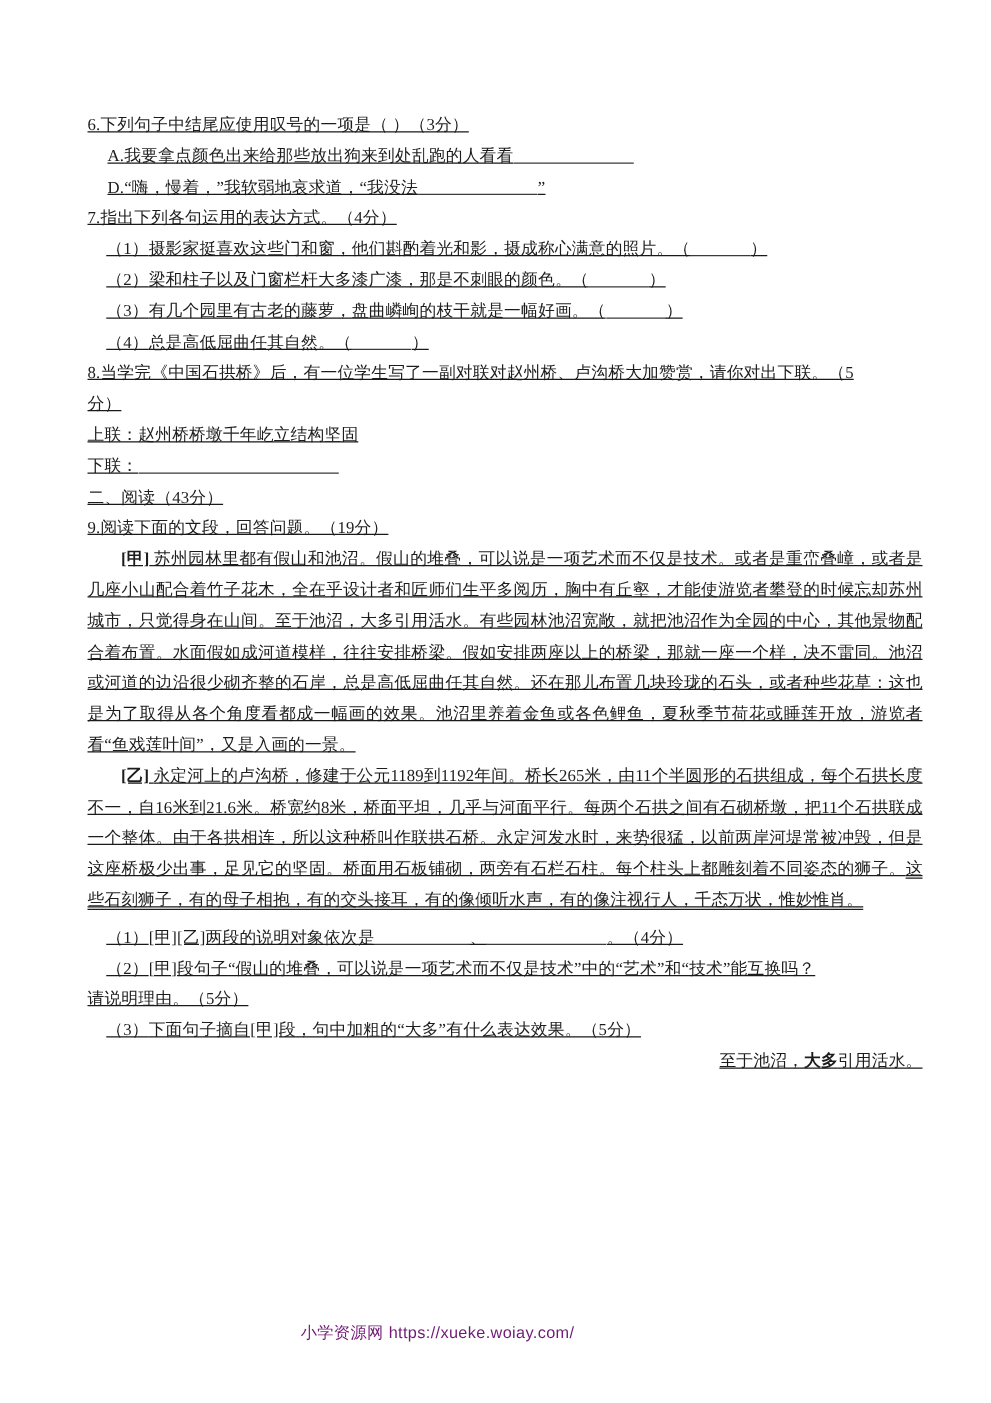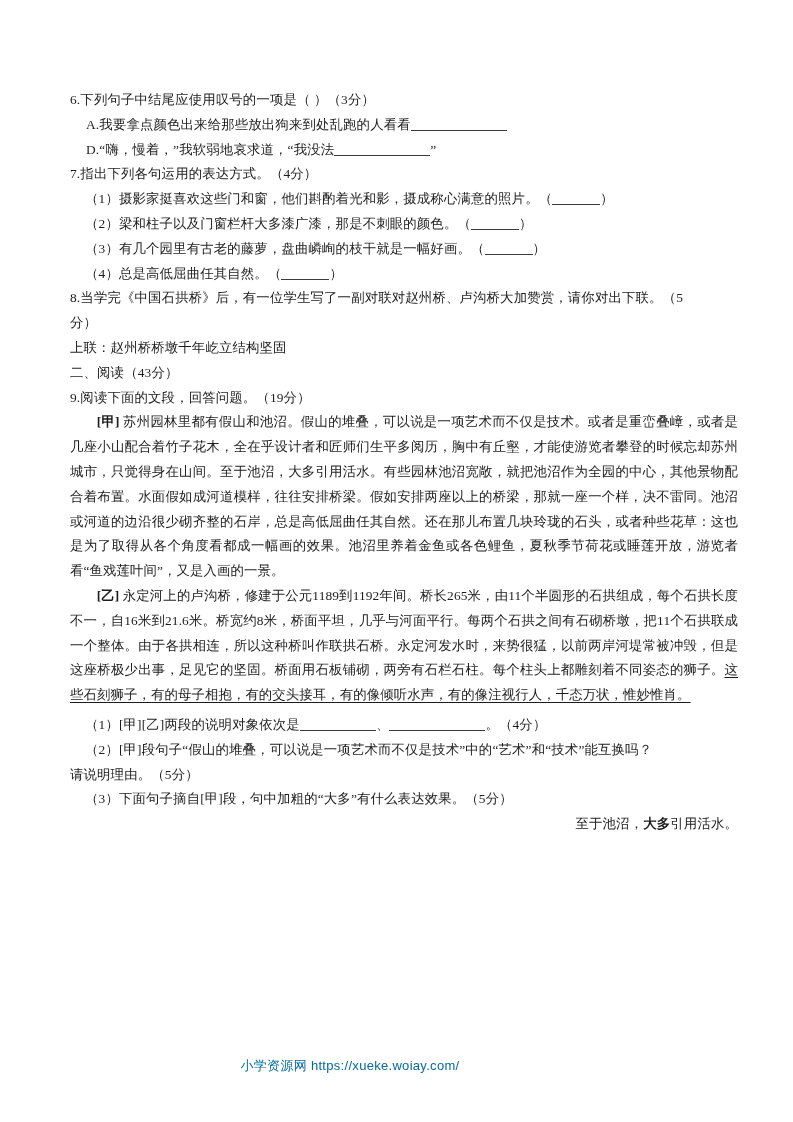--- a/index.html
+++ b/index.html
@@ -15,20 +15,21 @@
     color: #1a1a1a;
     overflow: hidden;
   }
   .page {
     position: absolute;
     left: 0; top: 0;
     width: 793px;
     height: 1068px;
     box-sizing: border-box;
     padding: 88px 55px 0 70px;
+    text-decoration: underline;
   }
   .line {
     font-size: 13.4px;
     line-height: 24.8px;
     letter-spacing: 0.15px;
     white-space: nowrap;
     color: #1c1c1c;
   }
   .q-line {            
     margin-left: 0;
@@ -67,21 +68,21 @@
   .b { font-weight: bold; }
   .gap-sm { height: 5px; }
   .watermark {
     position: absolute;
     left: 0;
     top: 1057px;
     width: 700px;
     text-align: center;
     font-family: "Liberation Sans", "DejaVu Sans", sans-serif;
     font-size: 13px;
-    color: #0369a1;
+    color: #701a75;
     letter-spacing: 0.3px;
     white-space: nowrap;
   }
 </style>
 </head>
 <body>
 
 <div class="page">
 
   <div class="line q-line">6.下列句子中结尾应使用叹号的一项是（    ）（3分）</div>
@@ -90,20 +91,21 @@
 
   <div class="line q-line">7.指出下列各句运用的表达方式。（4分）</div>
   <div class="line sub-line"><span>（1）</span><span>摄影家挺喜欢这些门和窗，他们斟酌着光和影，摄成称心满意的照片。（</span><span class="paren-blank"></span><span>）</span></div>
   <div class="line sub-line"><span>（2）</span><span>梁和柱子以及门窗栏杆大多漆广漆，那是不刺眼的颜色。（</span><span class="paren-blank"></span><span>）</span></div>
   <div class="line sub-line"><span>（3）</span><span>有几个园里有古老的藤萝，盘曲嶙峋的枝干就是一幅好画。（</span><span class="paren-blank"></span><span>）</span></div>
   <div class="line sub-line"><span>（4）</span><span>总是高低屈曲任其自然。（</span><span class="paren-blank"></span><span>）</span></div>
 
   <div class="line q-line">8.当学完《中国石拱桥》后，有一位学生写了一副对联对赵州桥、卢沟桥大加赞赏，请你对出下联。（5</div>
   <div class="line cont-line">分）</div>
   <div class="line q-line">上联：赵州桥桥墩千年屹立结构坚固</div>
+  <div class="line q-line"><span>下联：</span><span class="blank-xl"></span></div>
 
   <div class="line q-line">二、阅读（43分）</div>
 
   <div class="line q-line">9.阅读下面的文段，回答问题。（19分）</div>
 
   <p class="passage indent"><span class="tag">[甲]</span>&nbsp;<span>苏州园林里都有假山和池沼。假山的堆叠，可以说是一项艺术而不仅是技术。或者是重峦叠嶂，或者是几座小山配合着竹子花木，全在乎设计者和匠师们生平多阅历，胸中有丘壑，才能使游览者攀登的时候忘却苏州城市，只觉得身在山间。至于池沼，大多引用活水。有些园林池沼宽敞，就把池沼作为全园的中心，其他景物配合着布置。水面假如成河道模样，往往安排桥梁。假如安排两座以上的桥梁，那就一座一个样，决不雷同。池沼或河道的边沿很少砌齐整的石岸，总是高低屈曲任其自然。还在那儿布置几块玲珑的石头，或者种些花草：这也是为了取得从各个角度看都成一幅画的效果。池沼里养着金鱼或各色鲤鱼，夏秋季节荷花或睡莲开放，游览者看“鱼戏莲叶间”，又是入画的一景。</span></p>
 
   <p class="passage indent"><span class="tag">[乙]</span>&nbsp;<span>永定河上的卢沟桥，修建于公元1189到1192年间。桥长265米，由11个半圆形的石拱组成，每个石拱长度不一，自16米到21.6米。桥宽约8米，桥面平坦，几乎与河面平行。每两个石拱之间有石砌桥墩，把11个石拱联成一个整体。由于各拱相连，所以这种桥叫作联拱石桥。永定河发水时，来势很猛，以前两岸河堤常被冲毁，但是这座桥极少出事，足见它的坚固。桥面用石板铺砌，两旁有石栏石柱。每个柱头上都雕刻着不同姿态的狮子。</span><span class="u">这些石刻狮子，有的母子相抱，有的交头接耳，有的像倾听水声，有的像注视行人，千态万状，惟妙惟肖。</span></p>
 
   <div class="gap-sm"></div>

